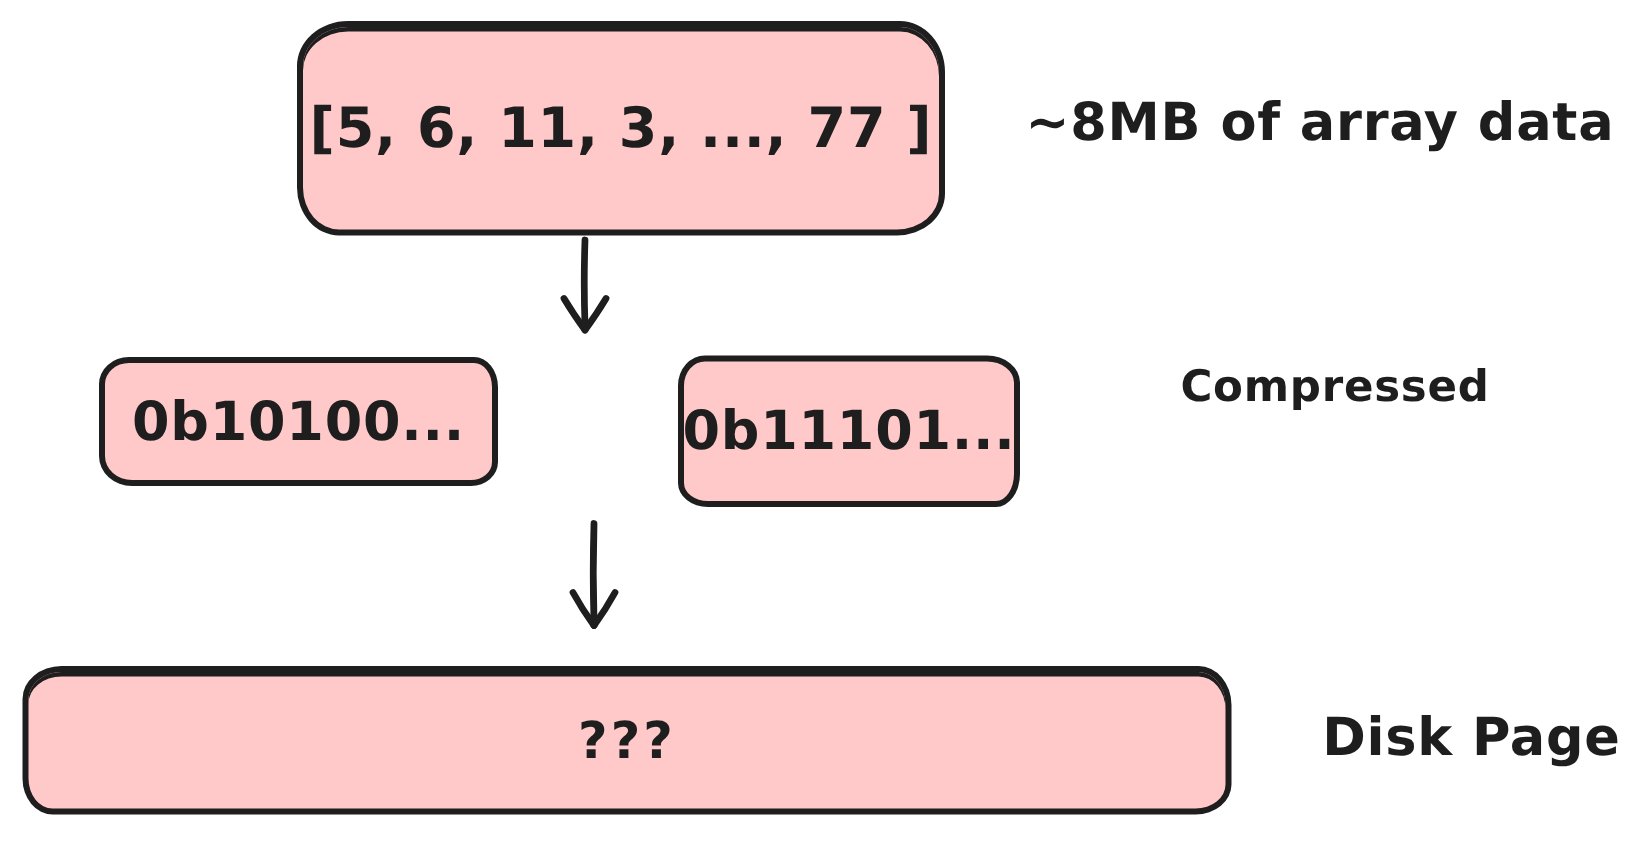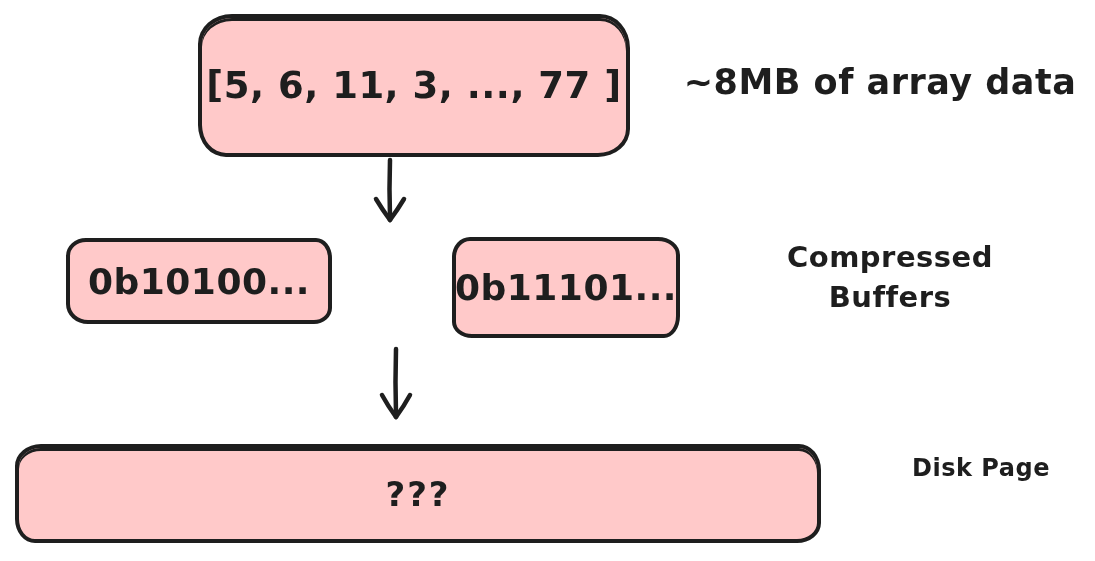--- a/index.html
+++ b/index.html
@@ -63,22 +63,22 @@
   }
   .label-array {
     left: 668px; top: 58px; width: 424px;
     font-size: 35px;
   }
   .label-buffers {
     left: 760px; top: 237px; width: 260px;
     font-size: 29px;
   }
   .label-disk {
-    left: 870px; top: 452px; width: 222px;
-    font-size: 24px;
+    left: 870px; top: 468px; width: 222px;
+    font-size: 35px;
   }
   .arrow {
     position: absolute;
   }
   .arrow-1 { left: 368px; top: 157px; }
   .arrow-2 { left: 374px; top: 346px; }
 </style>
 </head>
 <body>
 
@@ -96,21 +96,20 @@
   </svg>
 
   <div class="node node-buffer-1">
     <span>0b10100...</span>
   </div>
   <div class="node node-buffer-2">
     <span>0b11101...</span>
   </div>
   <div class="side-label label-buffers">
     <div>Compressed</div>
-    <div>Buffers</div>
   </div>
 
   <svg class="arrow arrow-2" width="44" height="80" viewBox="0 0 44 80" fill="none" aria-hidden="true">
     <path d="M22 3 Q21 36 22 68" stroke="#1e1e1e" stroke-width="4.5" stroke-linecap="round" fill="none"></path>
     <path d="M8 49 Q14 60 22 71" stroke="#1e1e1e" stroke-width="4.5" stroke-linecap="round" fill="none"></path>
     <path d="M36 49 Q30 60 22 71" stroke="#1e1e1e" stroke-width="4.5" stroke-linecap="round" fill="none"></path>
   </svg>
 
   <div class="node node-disk">
     <span>???</span>

